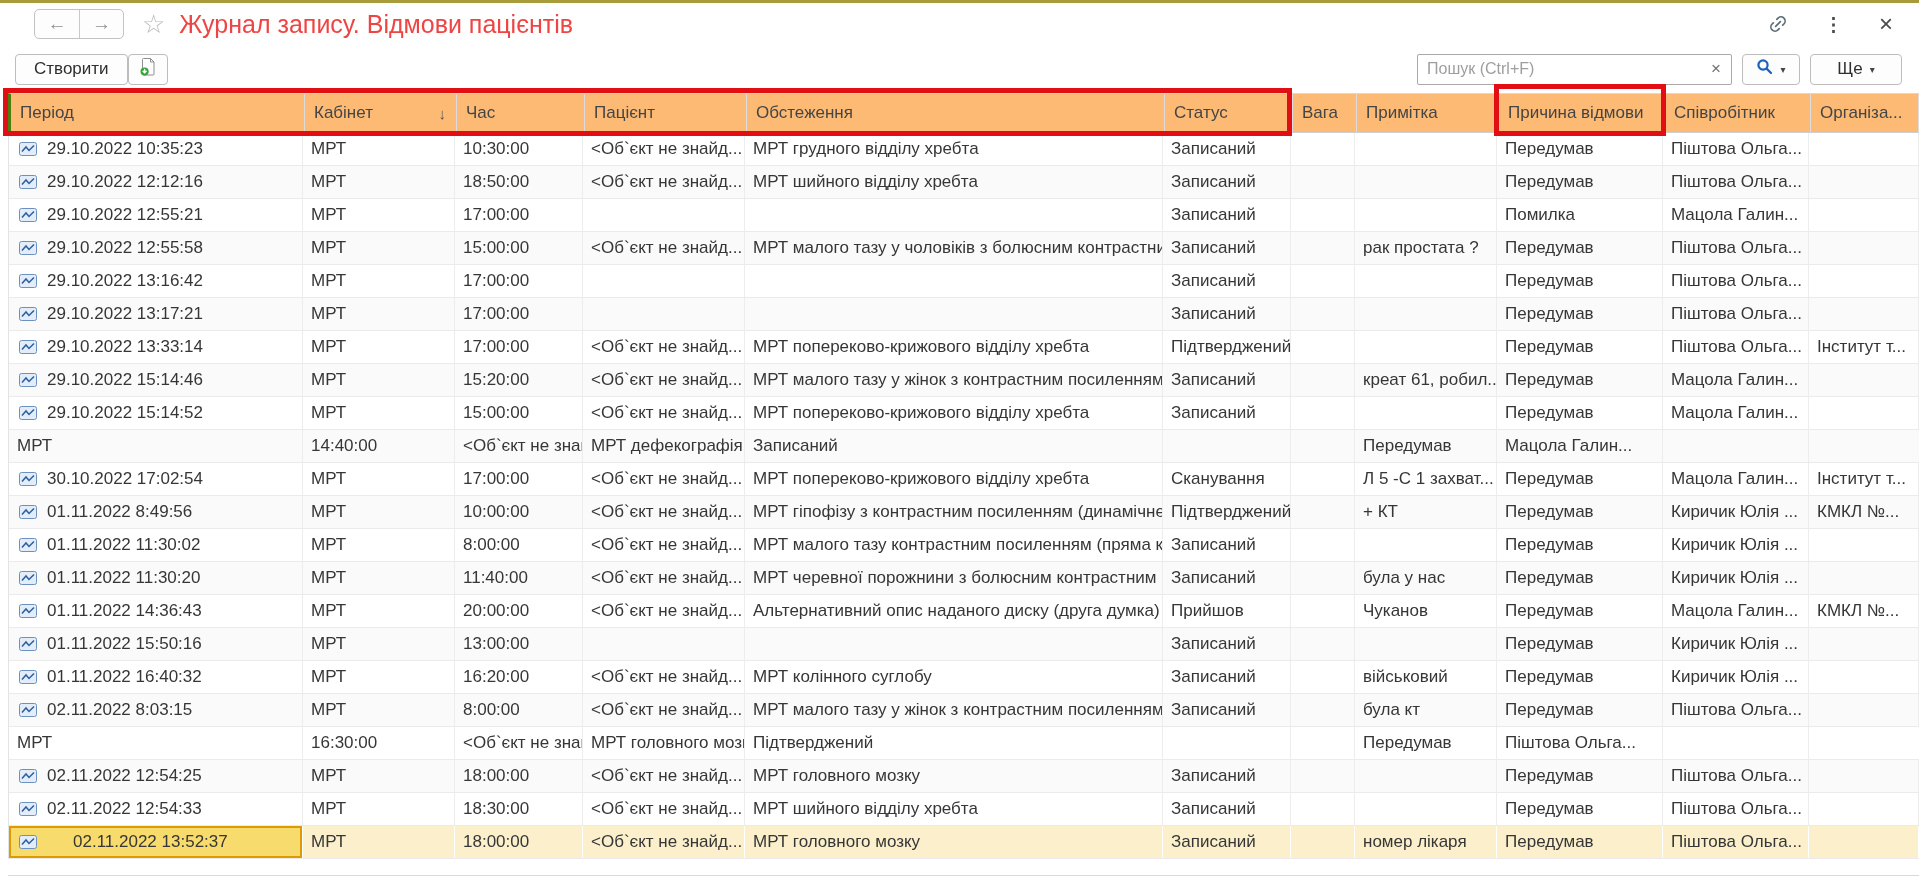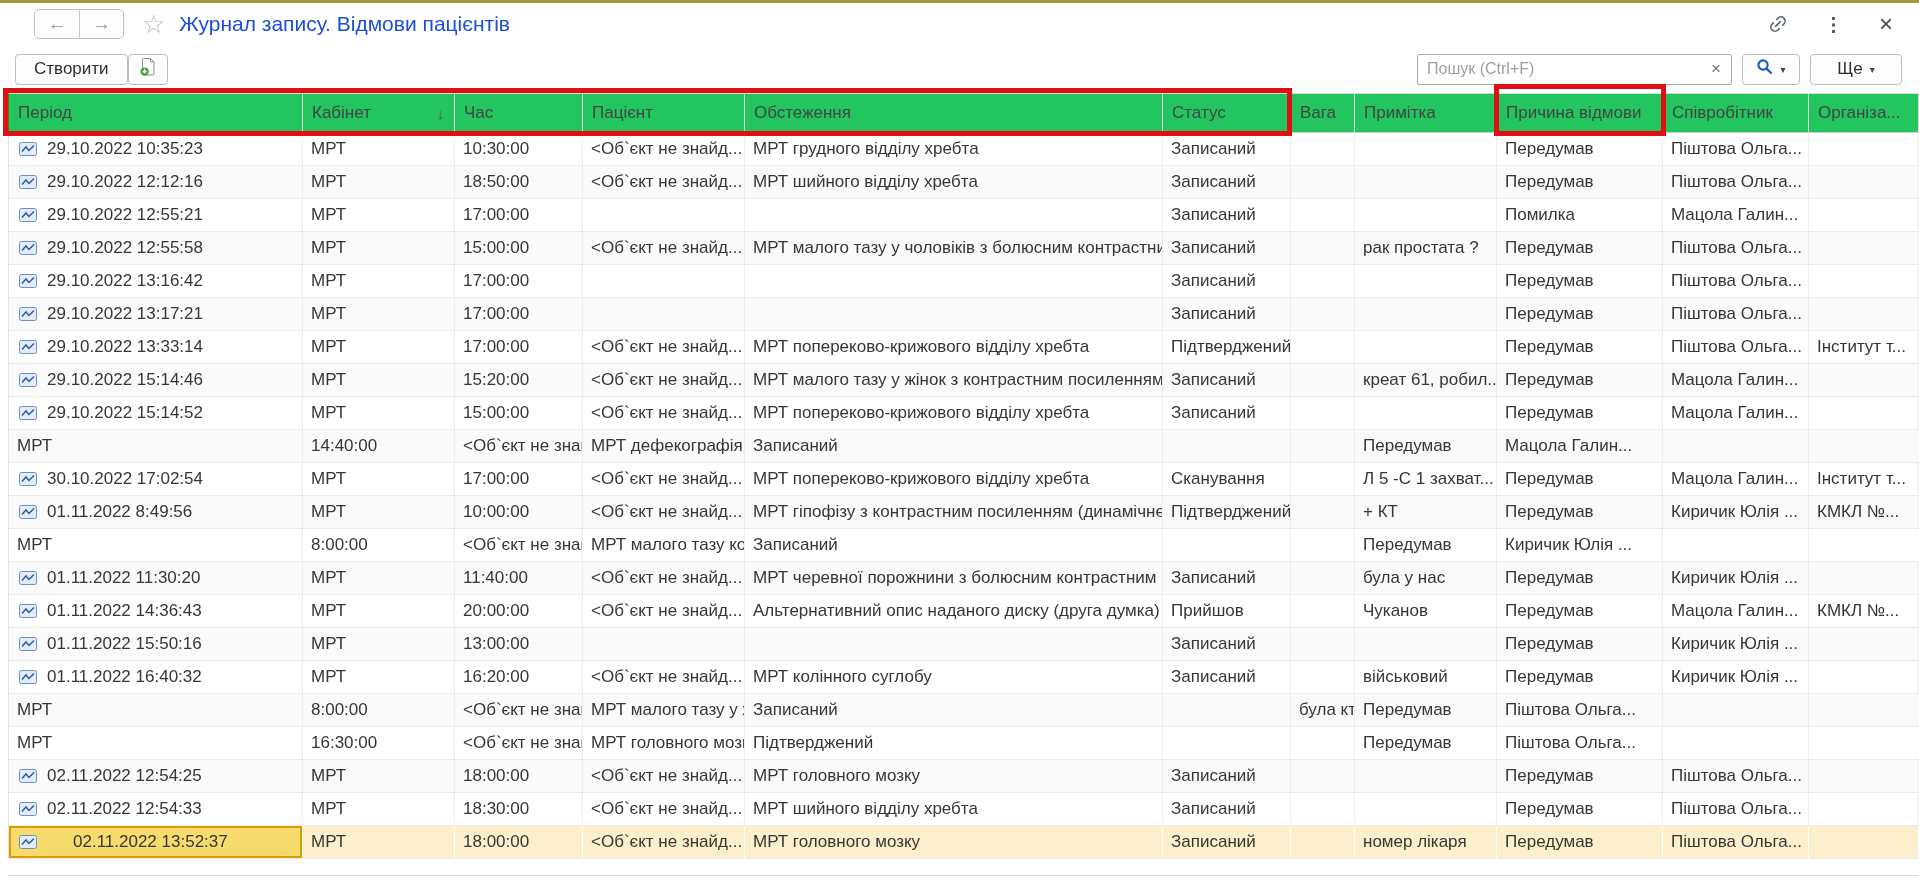--- a/index.html
+++ b/index.html
@@ -9,21 +9,21 @@
     font-family:"Liberation Sans", sans-serif; color:#333; overflow:hidden;
   }
   .accent-line { height:3px; background:#A89B3B; }
 
   
   .titlebar { height:42px; display:flex; align-items:center; padding:0 26px 0 34px; background:#fff; }
   .nav-group { display:flex; border:1px solid #c3c3c3; border-radius:5px; overflow:hidden; background:#fdfdfd; height:30px; }
   .nav-btn { width:44px; border:none; background:transparent; color:#8f8f8f; font-size:19px; line-height:28px; cursor:pointer; }
   .nav-btn + .nav-btn { border-left:1px solid #c9c9c9; }
   .star { margin:0 14px 0 18px; font-size:26px; color:#b9b9b9; line-height:1; cursor:pointer; }
-  .page-title { font-size:21px; color:#1d4ed8; white-space:nowrap; }
+  .page-title { font-size:25px; color:#ef4444; white-space:nowrap; }
   .titlebar-right { margin-left:auto; display:flex; align-items:center; gap:36px; }
   .tb-icon { color:#555; cursor:pointer; display:flex; align-items:center; }
   .kebab { font-size:19px; letter-spacing:0; font-weight:bold; color:#4a4a4a; }
   .close-x { font-size:24px; color:#4a4a4a; line-height:1; }
 
   
   .toolbar { height:48px; display:flex; align-items:center; padding:0 17px 0 15px; }
   .btn { height:31px; background:#fdfdfd; border:1px solid #bdbdbd; border-radius:4px;
          font-family:inherit; font-size:17px; color:#2f2f2f; cursor:pointer; display:inline-flex;
          align-items:center; justify-content:center; }
@@ -34,21 +34,21 @@
   .search-input { flex:1; border:none; outline:none; font-family:inherit; font-size:16px; color:#333; padding:0 6px 0 9px; background:transparent; }
   .search-input::placeholder { color:#9e9e9e; }
   .search-clear { width:30px; text-align:center; color:#707070; font-size:17px; cursor:pointer; }
   .btn-search { width:58px; gap:7px; }
   .caret { font-size:10px; color:#444; }
   .btn-more { width:92px; gap:7px; }
 
   
   .table { position:relative; margin-left:8px; width:1911px; }
   .grid-row { display:grid; grid-template-columns:294px 152px 128px 162px 418px 128px 64px 142px 166px 146px minmax(0,1fr); }
-  .thead { height:40px; background:#22c55e; border-top:1px solid #d9d9d9; border-left:1px solid #4d7c0f; border-bottom:1px solid #cfcfcf; }
+  .thead { height:40px; background:#fdba74; border-top:1px solid #d9d9d9; border-left:3px solid #4d7c0f; border-bottom:1px solid #cfcfcf; }
   .th { display:flex; align-items:center; justify-content:space-between; padding:0 10px 0 9px; font-size:17px; color:#454545;
         border-right:1px solid #dcdcdc; white-space:nowrap; overflow:hidden; cursor:pointer; }
   .sort-mark { font-size:15px; color:#555; margin-left:4px; }
   .tbody { border-left:1px solid #e3e3e3; }
   .tr { height:33px; border-bottom:1px solid #ebebeb; background:#fff; cursor:pointer; }
   .tr:nth-child(even) { background:#fafafa; }
   .td { display:flex; align-items:center; padding:0 8px; font-size:17px; color:#363636;
         border-right:1px solid #ededed; white-space:nowrap; overflow:hidden; }
   .c-period { padding-left:10px; gap:10px; }
   .row-icon { flex:0 0 auto; display:flex; }
@@ -428,20 +428,29 @@
     <div class="td">МРТ гіпофізу з контрастним посиленням (динамічне)</div>
     <div class="td">Підтверджений</div>
     <div class="td"></div>
     <div class="td">+ КТ</div>
     <div class="td">Передумав</div>
     <div class="td">Киричик Юлія ...</div>
     <div class="td">КМКЛ №...</div>
   </div>
 
   <div class="tr grid-row">
+    <div class="td c-period">
+      <span class="row-icon">
+        <svg width="18" height="14" viewBox="0 0 18 14">
+          <rect x="0.5" y="0.5" width="17" height="13" rx="2" fill="#E2EDF9" stroke="#6C91BC"></rect>
+          <polyline points="3,9.5 7,5 10,8.5 15,3.5" fill="none" stroke="#2D5E9E" stroke-width="1.5"></polyline>
+        </svg>
+      </span>
+      <span>01.11.2022 11:30:02</span>
+    </div>
     <div class="td">МРТ</div>
     <div class="td">8:00:00</div>
     <div class="td">&lt;Об`єкт не знайд...</div>
     <div class="td">МРТ малого тазу контрастним посиленням (пряма киш...</div>
     <div class="td">Записаний</div>
     <div class="td"></div>
     <div class="td"></div>
     <div class="td">Передумав</div>
     <div class="td">Киричик Юлія ...</div>
     <div class="td"></div>
@@ -529,20 +538,29 @@
     <div class="td">МРТ колінного суглобу</div>
     <div class="td">Записаний</div>
     <div class="td"></div>
     <div class="td">військовий</div>
     <div class="td">Передумав</div>
     <div class="td">Киричик Юлія ...</div>
     <div class="td"></div>
   </div>
 
   <div class="tr grid-row">
+    <div class="td c-period">
+      <span class="row-icon">
+        <svg width="18" height="14" viewBox="0 0 18 14">
+          <rect x="0.5" y="0.5" width="17" height="13" rx="2" fill="#E2EDF9" stroke="#6C91BC"></rect>
+          <polyline points="3,9.5 7,5 10,8.5 15,3.5" fill="none" stroke="#2D5E9E" stroke-width="1.5"></polyline>
+        </svg>
+      </span>
+      <span>02.11.2022 8:03:15</span>
+    </div>
     <div class="td">МРТ</div>
     <div class="td">8:00:00</div>
     <div class="td">&lt;Об`єкт не знайд...</div>
     <div class="td">МРТ малого тазу у жінок з контрастним посиленням (м...</div>
     <div class="td">Записаний</div>
     <div class="td"></div>
     <div class="td">була кт</div>
     <div class="td">Передумав</div>
     <div class="td">Піштова Ольга...</div>
     <div class="td"></div>

